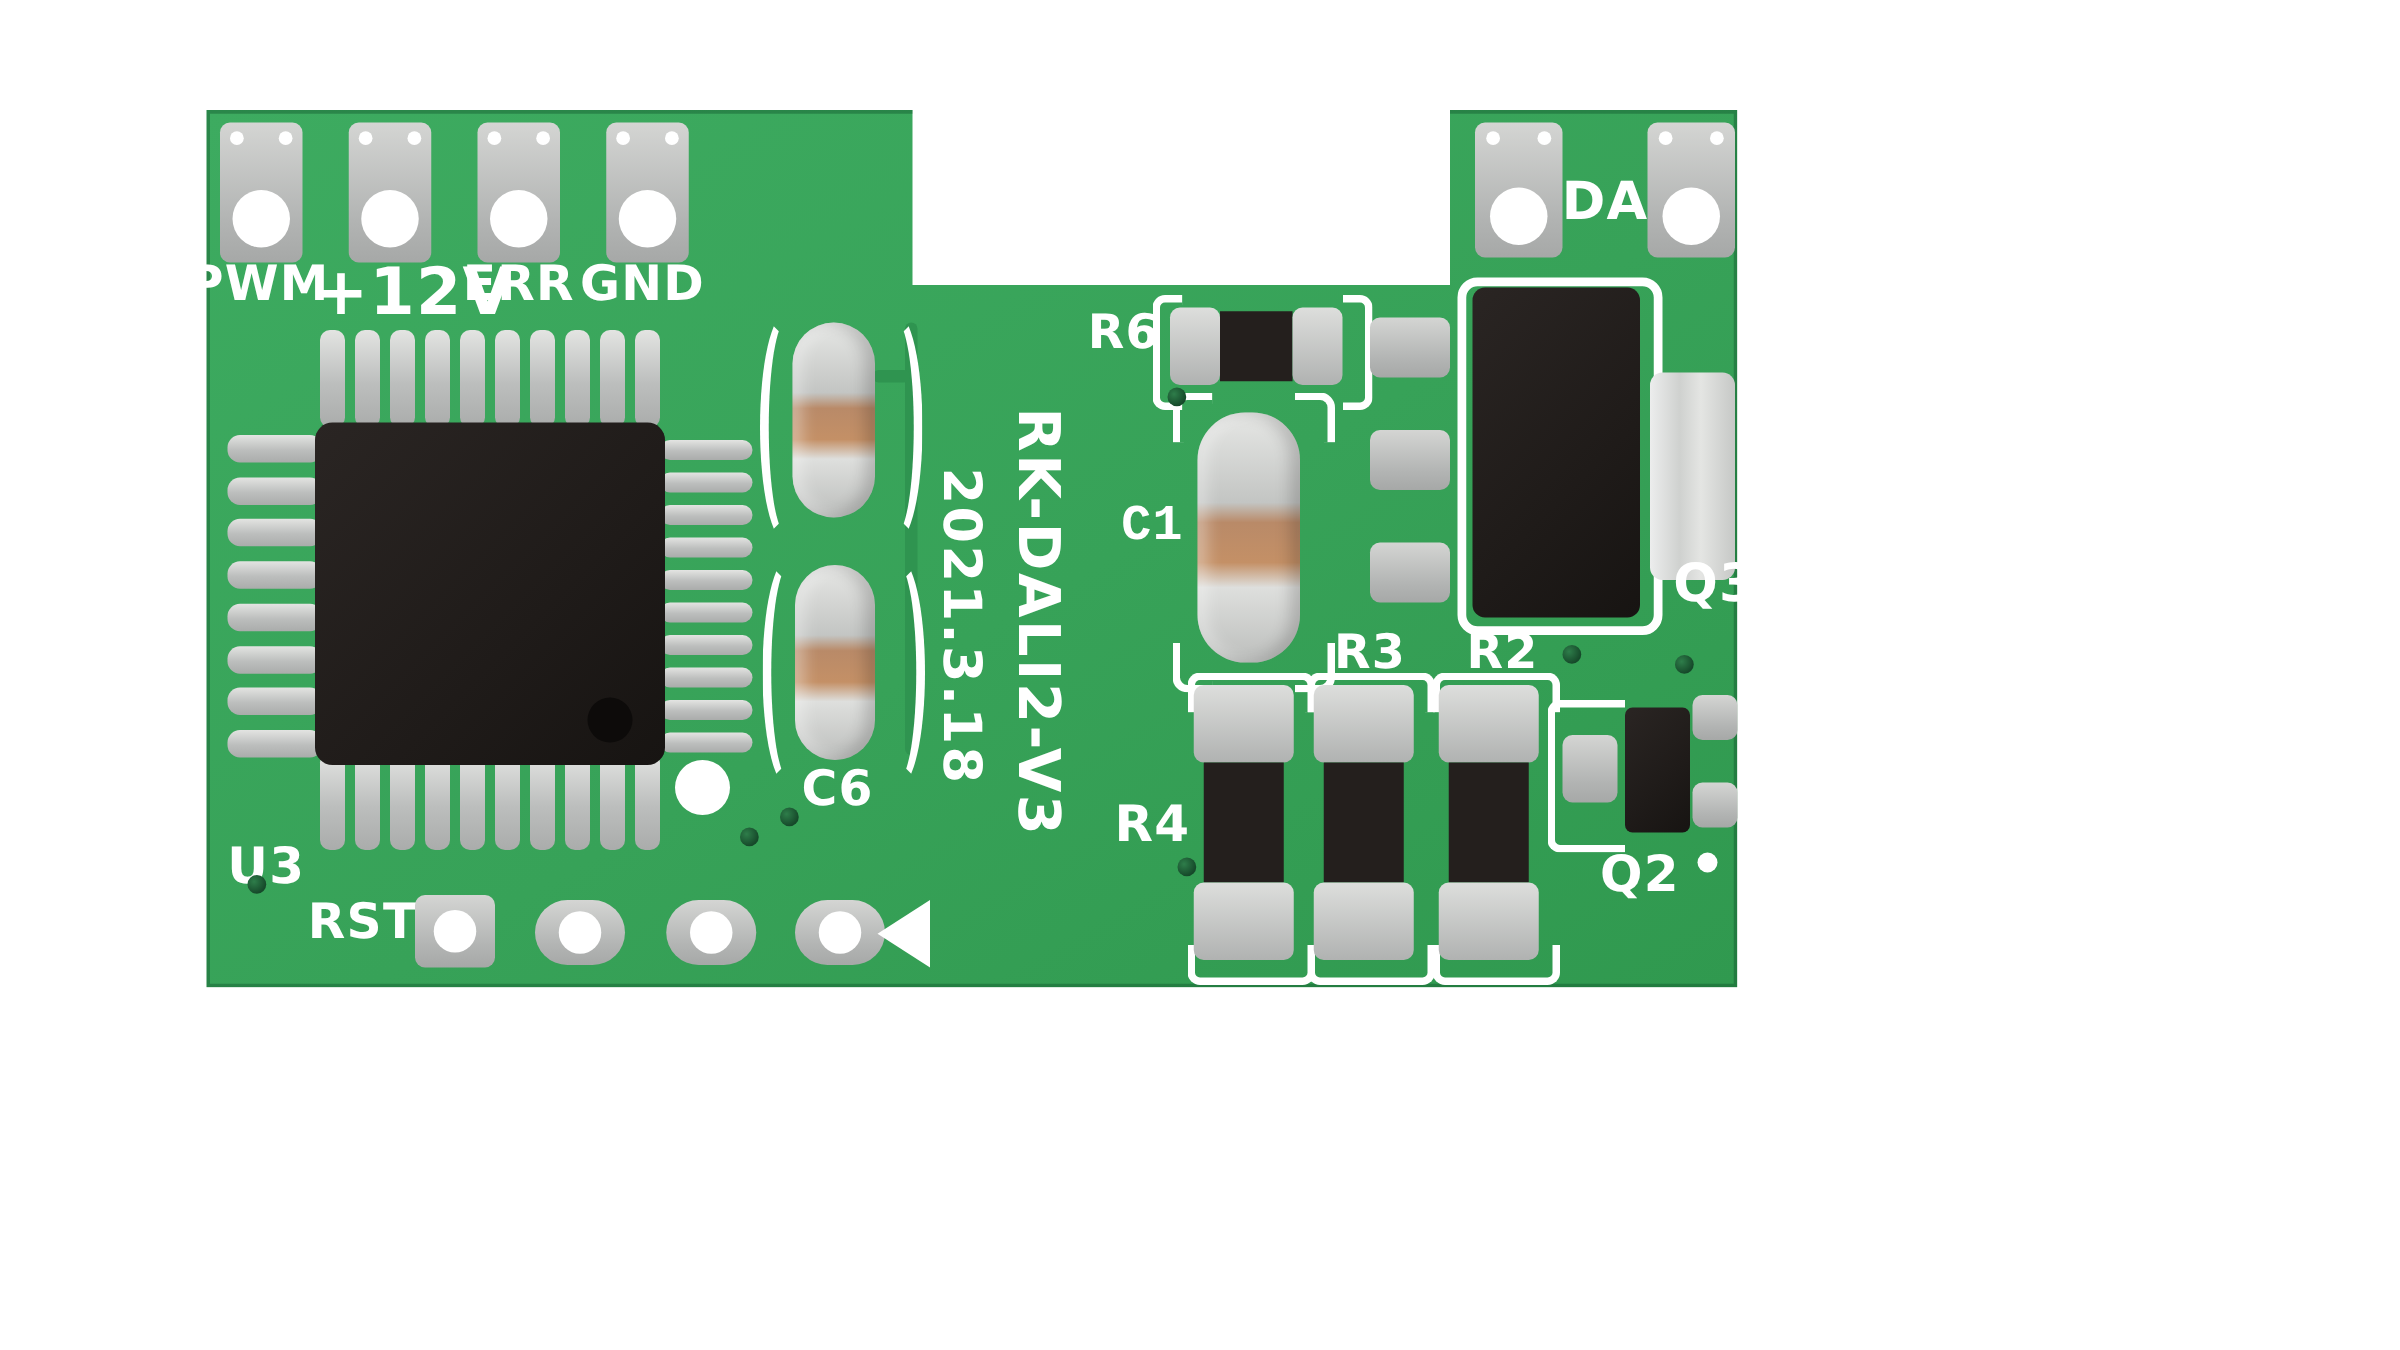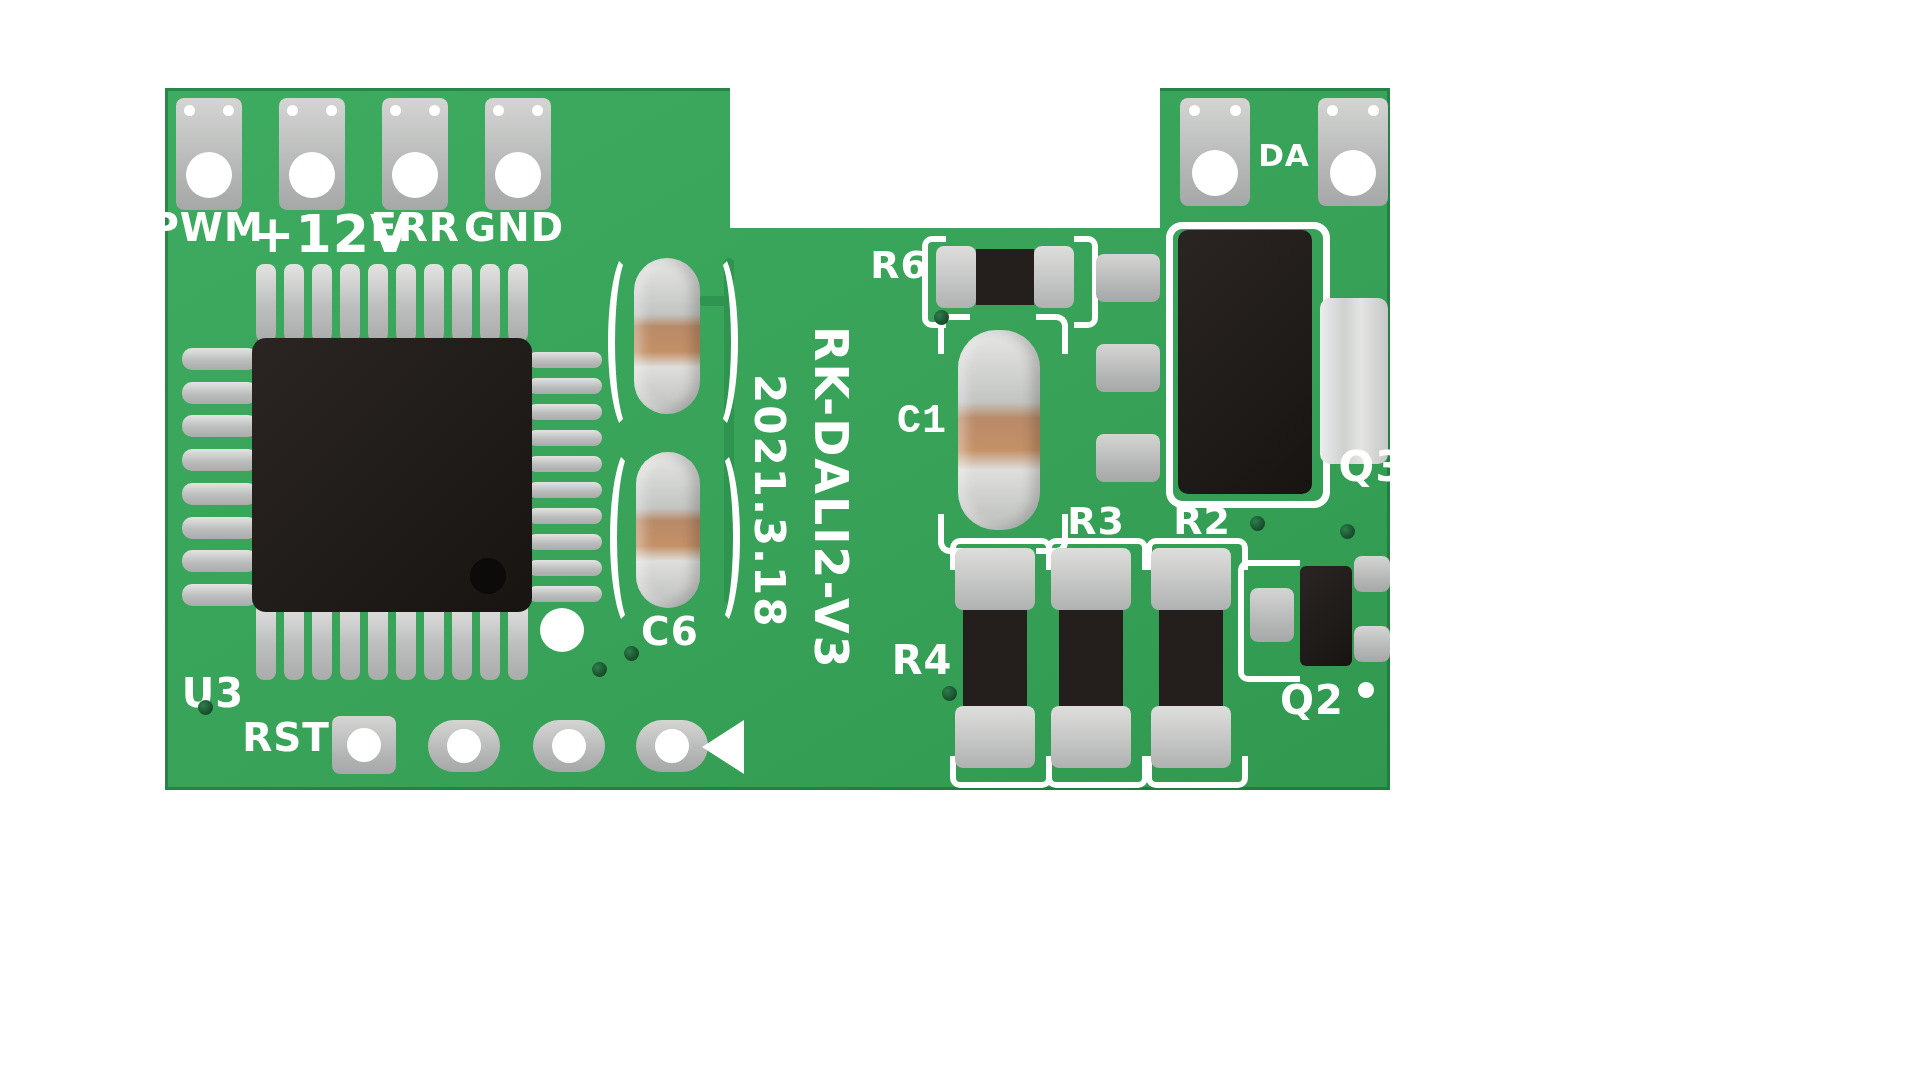--- a/index.html
+++ b/index.html
@@ -92,21 +92,21 @@
   <div class="pad" style="left:1180px;top:98px;width:70px;height:108px;">
     <div class="dot" style="left:9px;"></div>
     <div class="dot" style="left:50px;"></div>
     <div class="hole" style="left:12px;top:52px;width:46px;height:46px;"></div>
   </div>
   <div class="pad" style="left:1318px;top:98px;width:70px;height:108px;">
     <div class="dot" style="left:9px;"></div>
     <div class="dot" style="left:50px;"></div>
     <div class="hole" style="left:12px;top:52px;width:46px;height:46px;"></div>
   </div>
-  <div class="lbl" style="left:1248px;top:140px;width:72px;font-size:31px;">DA</div>
+  <div class="lbl" style="left:1248px;top:140px;width:72px;font-size:42px;">DA</div>
 
   <div class="pins pins-top" style="left:256px;top:264px;width:272px;height:78px;">
       <div class="pin"></div>
       <div class="pin"></div>
       <div class="pin"></div>
       <div class="pin"></div>
       <div class="pin"></div>
       <div class="pin"></div>
       <div class="pin"></div>
       <div class="pin"></div>
@@ -145,21 +145,21 @@
       <div class="pin"></div>
       <div class="pin"></div>
       <div class="pin"></div>
       <div class="pin"></div>
     </div>
   <div class="chip" style="left:252px;top:338px;width:280px;height:274px;">
     <div class="bdot" style="left:218px;top:220px;width:36px;height:36px;"></div>
   </div>
   <div class="lbl" style="left:178px;top:673px;width:70px;font-size:40px;">U3</div>
 
-  <div class="lbl" style="left:238px;top:718px;width:96px;font-size:39px;">RST</div>
+  <div class="lbl" style="left:238px;top:718px;width:96px;font-size:39px;text-align:right;">RST</div>
   <div class="pad" style="left:332px;top:716px;width:64px;height:58px;">
     <div class="hole" style="left:15px;top:12px;width:34px;height:34px;"></div>
   </div>
   <div class="pad stadium" style="left:428px;top:720px;width:72px;height:52px;">
     <div class="hole" style="left:19px;top:9px;width:34px;height:34px;"></div>
   </div>
   <div class="pad stadium" style="left:533px;top:720px;width:72px;height:52px;">
     <div class="hole" style="left:19px;top:9px;width:34px;height:34px;"></div>
   </div>
   <div class="pad stadium" style="left:636px;top:720px;width:72px;height:52px;">

